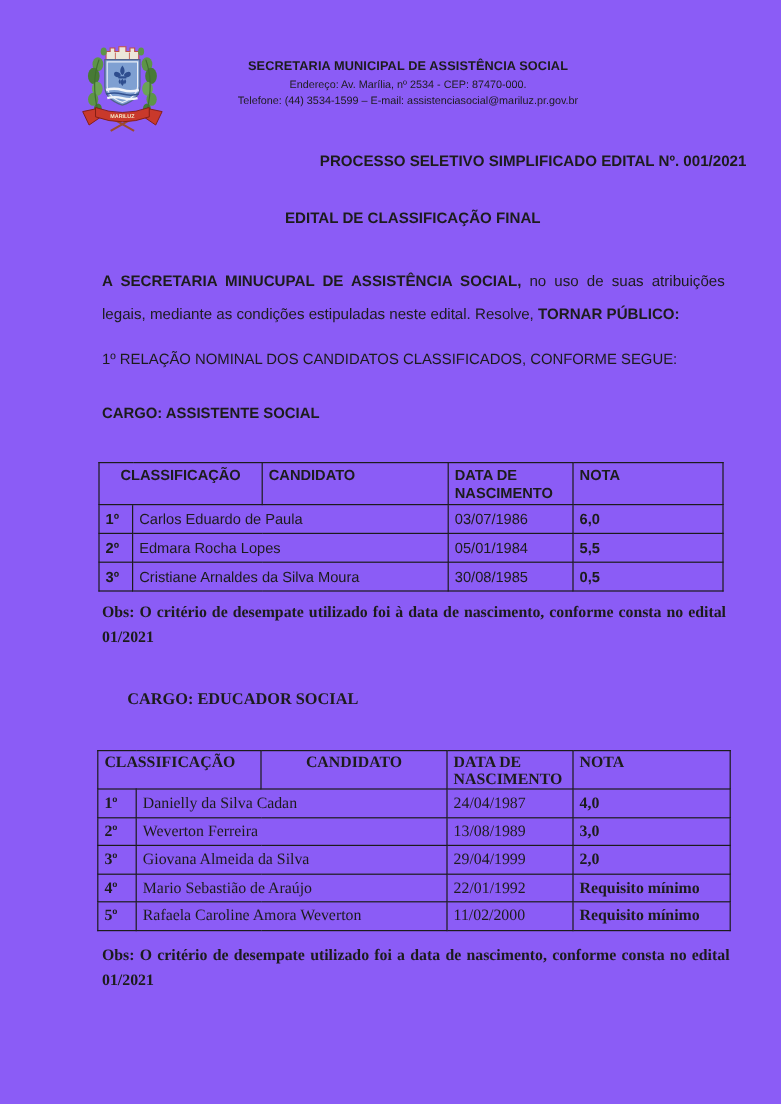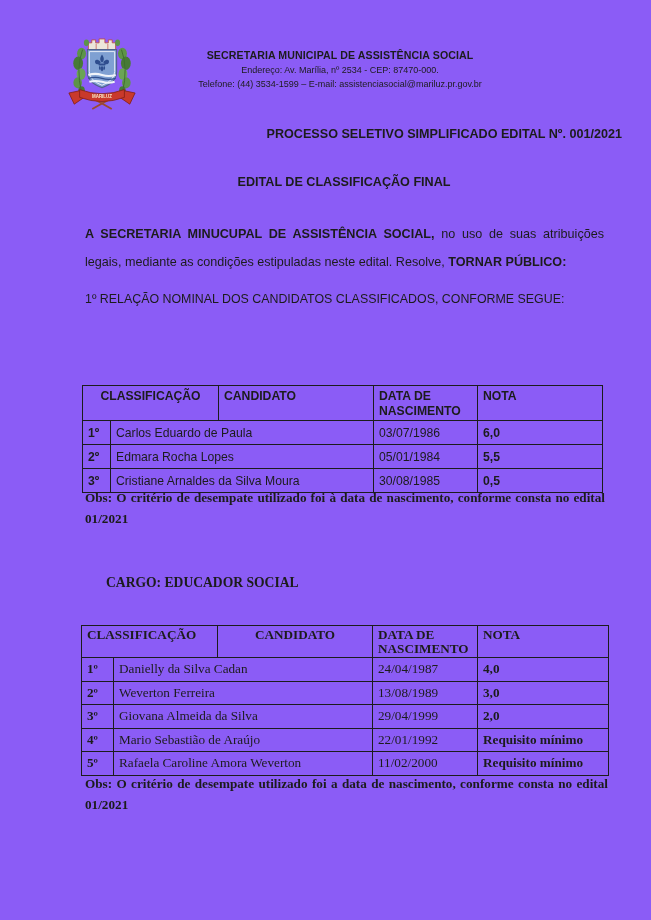--- a/index.html
+++ b/index.html
@@ -38,21 +38,21 @@
   .tbl-1 .row td { height:21px; }
   .tbl-1 .c-class { text-align:center; }
   .tbl-2 { left:81px; top:625px; width:527px;
            font-family:"Liberation Serif", serif; font-size:13.2px; }
   .tbl-2 .hdr td { height:24px; padding-top:2px; line-height:14px; }
   .tbl-2 .row td { height:20.5px; }
   .tbl-2 .c-cand { text-align:center; }
   
   .obs { position:absolute; left:85px; width:520px;
          font-family:"Liberation Serif", serif; font-weight:bold;
-         font-size:13.2px; line-height:20.5px; }
+         font-size:13.2px; line-height:20.5px;margin-top:12px; }
   .obs-1 { top:488px; }
   .obs-2 { top:774px; width:523px; }
 </style>
 </head>
 <body>
 
 <div class="page">
 
   <svg class="logo" viewBox="0 0 88 76">
 
@@ -121,20 +121,21 @@
   <div class="doc-title t-main">PROCESSO SELETIVO SIMPLIFICADO EDITAL Nº. 001/2021</div>
   <div class="doc-title t-sub">EDITAL DE CLASSIFICAÇÃO FINAL</div>
 
   <div class="intro">
     <div class="jl"><b>A SECRETARIA MINUCUPAL DE ASSISTÊNCIA SOCIAL,</b><span> no uso de suas atribuições</span></div>
     <div><span>legais, mediante as condições estipuladas neste edital. Resolve, </span><b>TORNAR PÚBLICO:</b></div>
   </div>
 
   <div class="section-heading">1º RELAÇÃO NOMINAL DOS CANDIDATOS CLASSIFICADOS, CONFORME SEGUE:</div>
 
+  <div class="cargo-sans">CARGO: ASSISTENTE SOCIAL</div>
 
   <table class="doc-table tbl-1">
     <colgroup>
       <col style="width:28px">
         <col style="width:108px">
         <col style="width:155px">
       <col style="width:104px">
         <col style="width:125px">
     </colgroup>
     <tbody>

